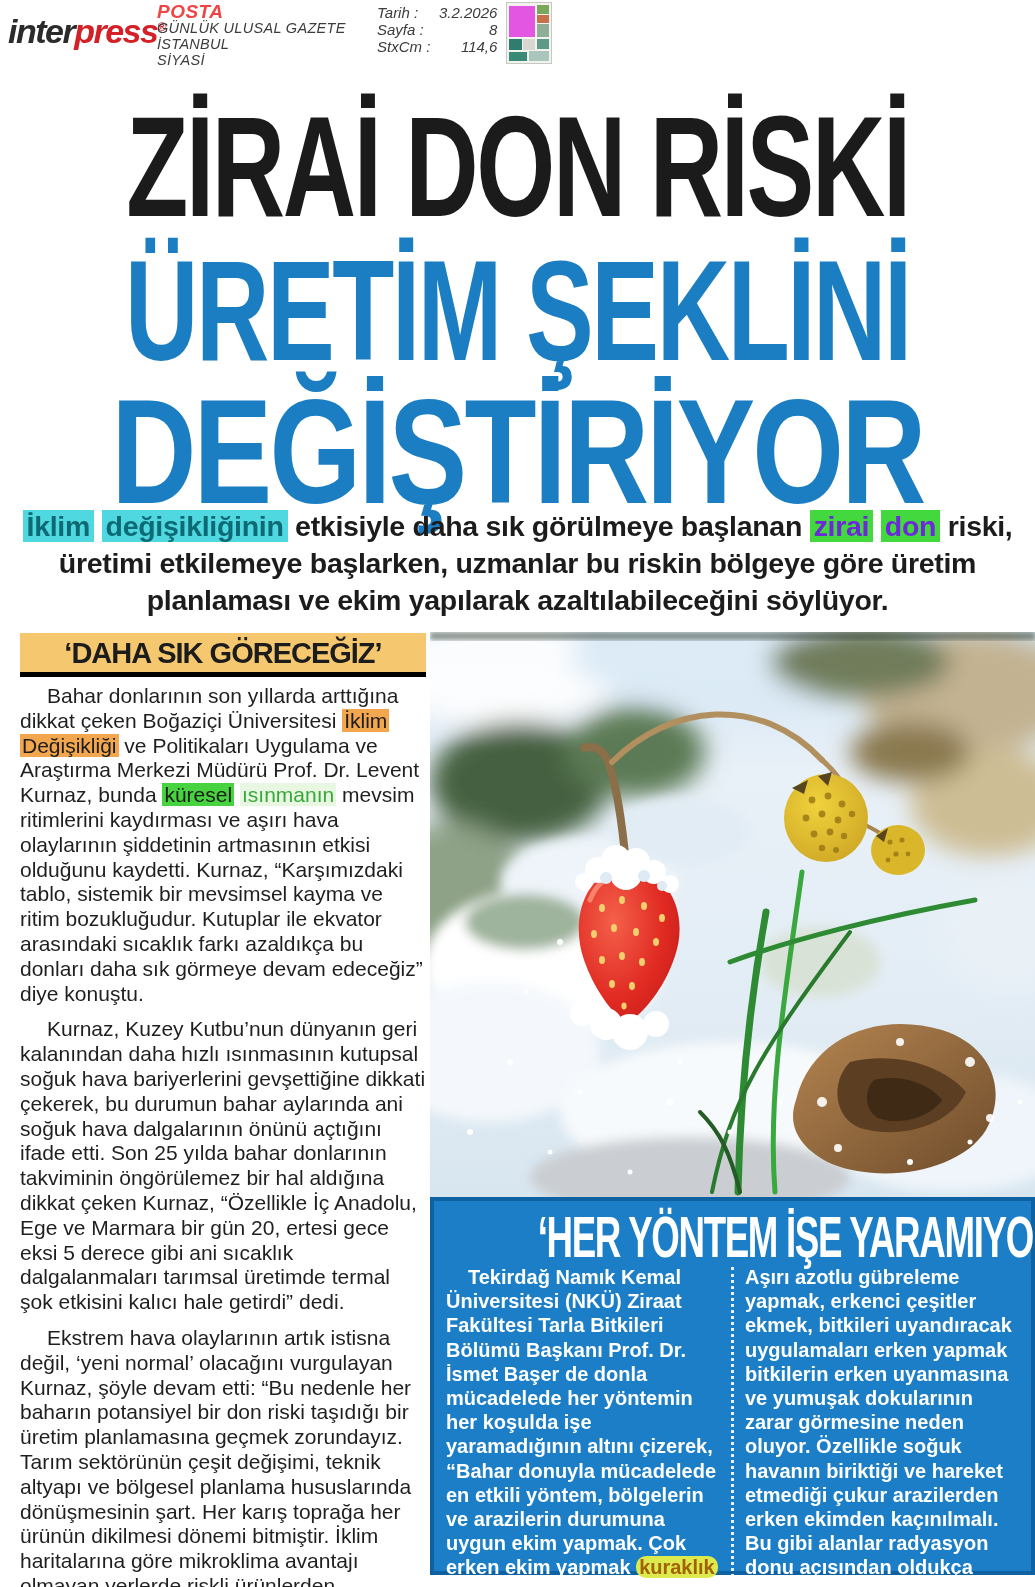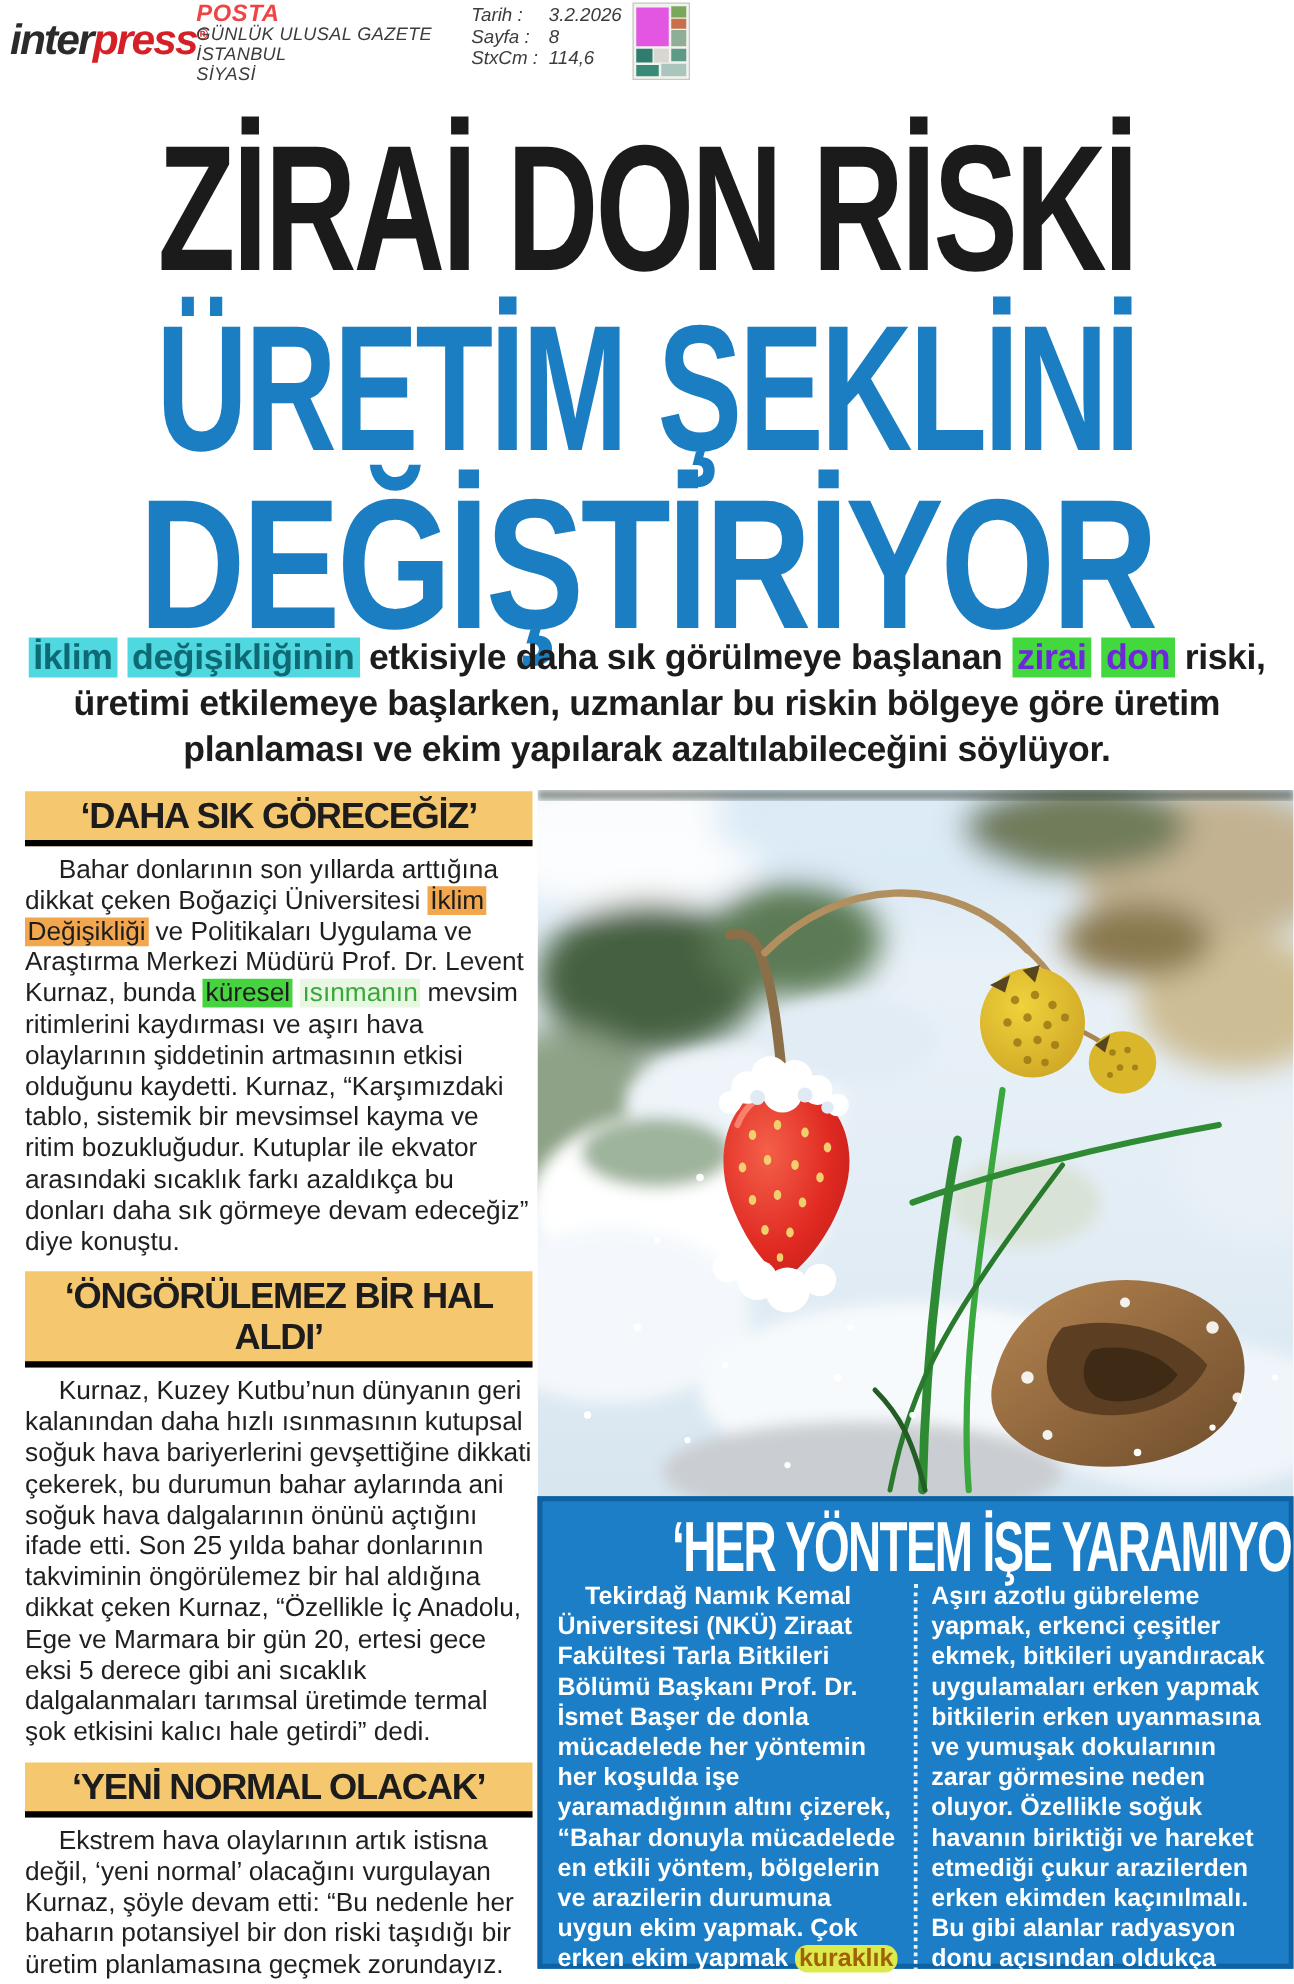--- a/index.html
+++ b/index.html
@@ -9,21 +9,21 @@
   
   .clip-header{position:absolute;left:0;top:0;width:1035px;height:72px;font-style:italic;}
   .logo{position:absolute;left:8px;top:10px;font-size:34px;font-weight:700;letter-spacing:-1.5px;line-height:34px;}
   .logo .black{color:#2b2b2b;}
   .logo .red{color:#d42027;}
   .logo sup{font-size:12px;color:#d42027;font-weight:700;}
   .pub-block{position:absolute;left:157px;top:4px;color:#3c3c3c;line-height:16px;}
   .pub-name{font-size:19px;font-weight:700;color:#ef4444;letter-spacing:.5px;}
   .pub-line{font-size:14.5px;letter-spacing:.3px;}
   .meta-block{position:absolute;left:377px;top:4px;color:#3c3c3c;font-size:15px;line-height:17px;}
-  .meta-row{display:flex;}
+  .meta-row{display:flex;justify-content:space-between;}
   .meta-label{width:58px;}
   .meta-value{margin-left:4px;}
   .thumb{position:absolute;left:506px;top:2px;width:44px;height:60px;background:#f2f2ee;border:1px solid #c8c8c2;}
   .thumb div{position:absolute;}
 
   
   .hl-line{position:absolute;left:0;right:0;text-align:center;font-weight:700;white-space:nowrap;
            transform-origin:50% 0;letter-spacing:-3px;}
   .hl1{top:84px;font-size:127px;color:#1b1b1b;transform:scale(.80,1.13);}
   .hl2{top:228px;font-size:127px;color:#1b7ec2;transform:scale(.80,1.13);}
@@ -107,24 +107,22 @@
   <div class="hl-line hl1">ZİRAİ DON RİSKİ</div>
   <div class="hl-line hl2">ÜRETİM ŞEKLİNİ</div>
   <div class="hl-line hl3">DEĞİŞTİRİYOR</div>
 
   <div class="lede"><span class="hl-cyan">İklim</span><span> </span><span class="hl-cyan">değişikliğinin</span><span> etkisiyle daha sık görülmeye başlanan </span><span class="hl-green">zirai</span><span> </span><span class="hl-green">don</span><span> riski, üretimi etkilemeye başlarken, uzmanlar bu riskin bölgeye göre üretim planlaması ve ekim yapılarak azaltılabileceğini söylüyor.</span></div>
 
   <div class="left-col">
     <div class="section-title">‘DAHA SIK GÖRECEĞİZ’</div>
     <p class="col-par"><span>Bahar donlarının son yıllarda arttığına dikkat çeken Boğaziçi Üniversitesi </span><span class="hl-orange">İklim</span><span> </span><span class="hl-orange">Değişikliği</span><span> ve Politikaları Uygulama ve Araştırma Merkezi Müdürü Prof. Dr. Levent Kurnaz, bunda </span><span class="hl-green2">küresel</span><span> </span><span class="txt-green">ısınmanın</span><span> mevsim ritimlerini kaydırması ve aşırı hava olaylarının şiddetinin artmasının etkisi olduğunu kaydetti. Kurnaz, “Karşımızdaki tablo, sistemik bir mevsimsel kayma ve ritim bozukluğudur. Kutuplar ile ekvator arasındaki sıcaklık farkı azaldıkça bu donları daha sık görmeye devam edeceğiz” diye konuştu.</span></p>
 
-    <div class="section-title">‘ÖNGÖRÜLEMEZ BİR HAL ALDI’</div>
     <p class="col-par"><span>Kurnaz, Kuzey Kutbu’nun dünyanın geri kalanından daha hızlı ısınmasının kutupsal soğuk hava bariyerlerini gevşettiğine dikkati çekerek, bu durumun bahar aylarında ani soğuk hava dalgalarının önünü açtığını ifade etti. Son 25 yılda bahar donlarının takviminin öngörülemez bir hal aldığına dikkat çeken Kurnaz, “Özellikle İç Anadolu, Ege ve Marmara bir gün 20, ertesi gece eksi 5 derece gibi ani sıcaklık dalgalanmaları tarımsal üretimde termal şok etkisini kalıcı hale getirdi” dedi.</span></p>
 
-    <div class="section-title">‘YENİ NORMAL OLACAK’</div>
     <p class="col-par"><span>Ekstrem hava olaylarının artık istisna değil, ‘yeni normal’ olacağını vurgulayan Kurnaz, şöyle devam etti: “Bu nedenle her baharın potansiyel bir don riski taşıdığı bir üretim planlamasına geçmek zorundayız. Tarım sektörünün çeşit değişimi, teknik altyapı ve bölgesel planlama hususlarında dönüşmesinin şart. Her karış toprağa her ürünün dikilmesi dönemi bitmiştir. İklim haritalarına göre mikroklima avantajı olmayan yerlerde riskli ürünlerden vazgeçilmeli. Hatta bu ürünlerin ekimi yasaklanmalı.”</span></p>
   </div>
 
   <div class="photo">
     <svg width="605" height="565" viewBox="0 0 605 565" xmlns="http://www.w3.org/2000/svg">
       <defs>
         <linearGradient id="bgG" x1="0" y1="0" x2="0" y2="1">
           <stop offset="0" stop-color="#cfe2f2"></stop>
           <stop offset="0.25" stop-color="#e9f1f8"></stop>
           <stop offset="0.6" stop-color="#e3edf5"></stop>

